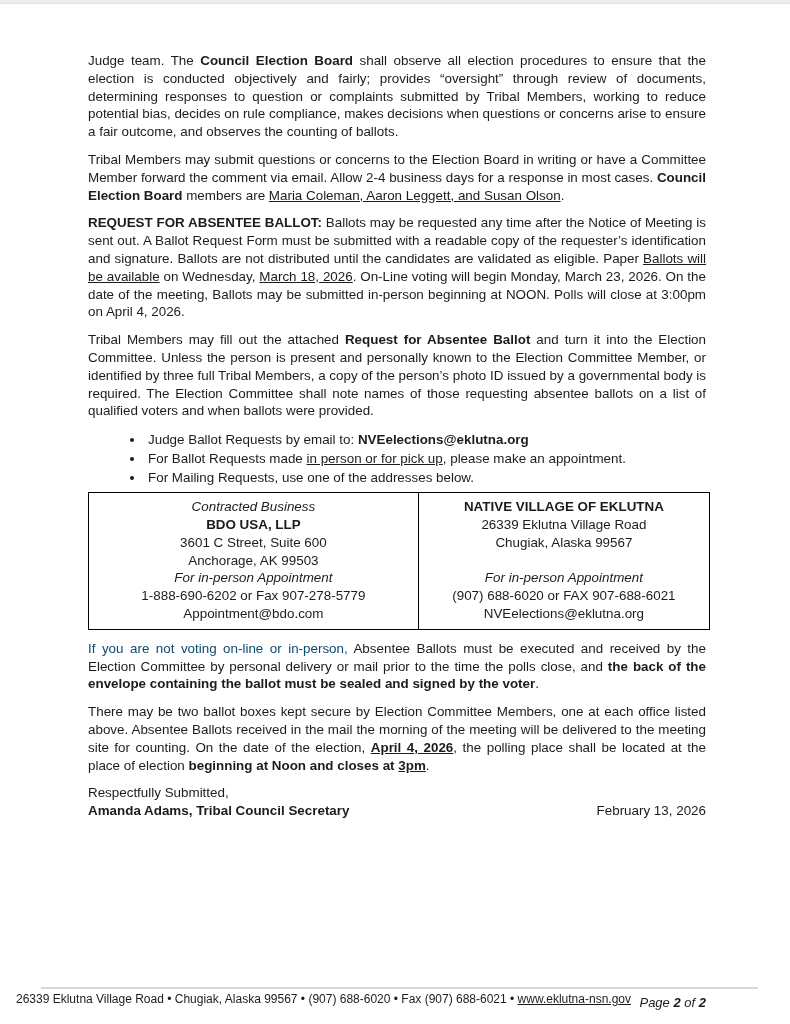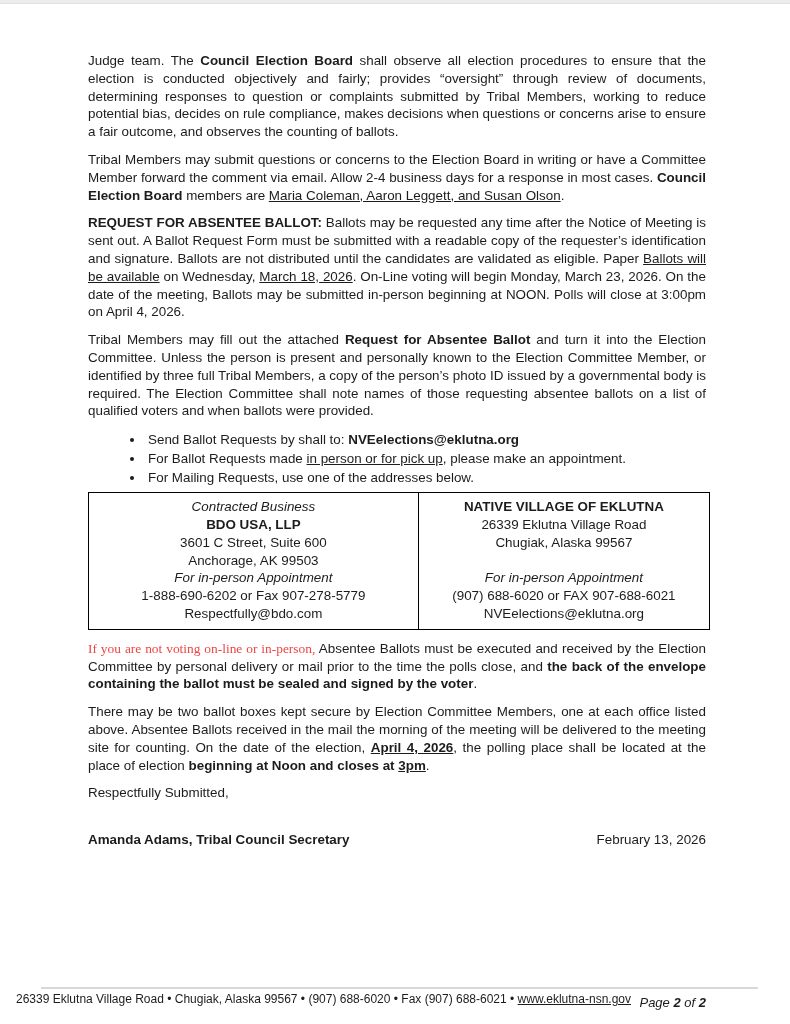--- a/index.html
+++ b/index.html
@@ -18,71 +18,71 @@
   ul.req-list{margin:0 0 5px 0;padding-left:57px;list-style:disc outside;}
   ul.req-list li{line-height:19px;padding-left:3px;text-align:left;}
   table.contact-table{width:622px;border-collapse:collapse;margin:0 0 10px 0;table-layout:fixed;}
   table.contact-table td{
     border:1.5px solid #000;text-align:center;vertical-align:top;
     padding:5px 2px 6px 2px;
   }
   td.cell-left{width:52.3%;}
   .cl{line-height:17.8px;min-height:17.8px;}
   .closing{margin-bottom:0 !important;}
-  .sig-block{margin-top:29px;}
+  .sig-block{}
   .sig-row{display:flex;justify-content:space-between;align-items:baseline;}
   .sig-name{font-weight:bold;}
   .sig-note{font-style:italic;line-height:17.8px;}
   .page-num{position:absolute;top:995px;right:84px;font-size:13px;}
   .footer-rule{position:absolute;top:987px;left:41px;width:717px;height:0;border-top:2px solid #d8d8d8;}
   .footer-address{position:absolute;top:992px;left:16px;width:758px;text-align:left;font-size:12px;}
 </style>
 </head>
 <body>
 
 <div class="top-edge"></div>
 
 <div class="content">
   <p><span>Judge team.  The </span><span style="font-weight: bold;">Council Election Board</span><span> shall observe all election procedures to ensure that the election is conducted objectively and fairly; provides “oversight” through review of documents, determining responses to question or complaints submitted by Tribal Members, working to reduce potential bias, decides on rule compliance, makes decisions when questions or concerns arise to ensure a fair outcome, and observes the counting of ballots.</span></p>
   <p><span>Tribal Members may submit questions or concerns to the Election Board in writing or have a Committee Member forward the comment via email. Allow 2-4 business days for a response in most cases.  </span><span style="font-weight: bold;">Council Election Board</span><span> members are </span><span style="text-decoration: underline;">Maria Coleman, Aaron Leggett, and Susan Olson</span><span>.</span></p>
   <p class="sect"><span style="font-weight: bold;">REQUEST FOR ABSENTEE BALLOT:</span><span> Ballots may be requested any time after the Notice of Meeting is sent out.  A Ballot Request Form must be submitted with a readable copy of the requester’s identification and signature.  Ballots are not distributed until the candidates are validated as eligible.  Paper </span><span style="text-decoration: underline;">Ballots will be available</span><span> on Wednesday, </span><span style="text-decoration: underline;">March 18, 2026</span><span>.  On-Line voting will begin Monday, March 23, 2026.  On the date of the meeting, Ballots may be submitted in-person beginning at NOON.  Polls will close at 3:00pm on April 4, 2026.</span></p>
   <p><span>Tribal Members may fill out the attached </span><span style="font-weight: bold;">Request for Absentee Ballot</span><span> and turn it into the Election Committee.  Unless the person is present and personally known to the Election Committee Member, or identified by three full Tribal Members, a copy of the person’s photo ID issued by a governmental body is required.  The Election Committee shall note names of those requesting absentee ballots on a list of qualified voters and when ballots were provided.</span></p>
 
   <ul class="req-list">
-    <li><span>Send Ballot Requests by shall to: </span><span style="font-weight: bold;">NVEelections@eklutna.org</span></li>
+    <li><span>Judge Ballot Requests by email to: </span><span style="font-weight: bold;">NVEelections@eklutna.org</span></li>
     <li><span>For Ballot Requests made </span><span style="text-decoration: underline;">in person or for pick up</span><span>, please make an appointment.</span></li>
     <li><span>For Mailing Requests, use one of the addresses below.</span></li>
   </ul>
 
   <table class="contact-table">
     <tbody>
         <tr>
       <td class="cell-left">
         <div class="cl"><span style="font-style: italic;">Contracted Business</span></div>
         <div class="cl"><span style="font-weight: bold;">BDO USA, LLP</span></div>
         <div class="cl"><span>3601 C Street, Suite 600</span></div>
         <div class="cl"><span>Anchorage, AK 99503</span></div>
         <div class="cl"><span style="font-style: italic;">For in-person Appointment</span></div>
         <div class="cl"><span>1-888-690-6202 or Fax 907-278-5779</span></div>
-        <div class="cl"><span>Respectfully@bdo.com</span></div>
+        <div class="cl"><span>Appointment@bdo.com</span></div>
       </td>
       <td class="cell-right">
         <div class="cl"><span style="font-weight: bold;">NATIVE VILLAGE OF EKLUTNA</span></div>
         <div class="cl"><span>26339 Eklutna Village Road</span></div>
         <div class="cl"><span>Chugiak, Alaska 99567</span></div>
         <div class="cl"></div>
         <div class="cl"><span style="font-style: italic;">For in-person Appointment</span></div>
         <div class="cl"><span>(907) 688-6020 or FAX 907-688-6021</span></div>
         <div class="cl"><span>NVEelections@eklutna.org</span></div>
       </td>
     </tr>
   </tbody>
     </table>
 
-  <p><span style="color: #ef4444; font-family: Liberation Serif, serif;">If you are not voting on-line or in-person,</span><span> Absentee Ballots must be executed and received by the Election Committee by personal delivery or mail prior to the time the polls close, and </span><span style="font-weight: bold;">the back of the envelope containing the ballot must be sealed and signed by the voter</span><span>.</span></p>
+  <p><span style="color: #0c4a6e;">If you are not voting on-line or in-person,</span><span> Absentee Ballots must be executed and received by the Election Committee by personal delivery or mail prior to the time the polls close, and </span><span style="font-weight: bold;">the back of the envelope containing the ballot must be sealed and signed by the voter</span><span>.</span></p>
   <p><span>There may be two ballot boxes kept secure by Election Committee Members, one at each office listed above.  Absentee Ballots received in the mail the morning of the meeting will be delivered to the meeting site for counting.  On the date of the election, </span><span style="font-weight: bold; text-decoration: underline;">April 4, 2026</span><span>, the polling place shall be located at the place of election </span><span style="font-weight: bold;">beginning at Noon and closes at </span><span style="font-weight: bold; text-decoration: underline;">3pm</span><span>.</span></p>
   <p class="closing">Respectfully Submitted,</p>
 
   <div class="sig-block">
     <div class="sig-row">
       <span class="sig-name">Amanda Adams, Tribal Council Secretary</span>
       <span class="sig-date">February 13, 2026</span>
     </div>
   </div>
 </div>

